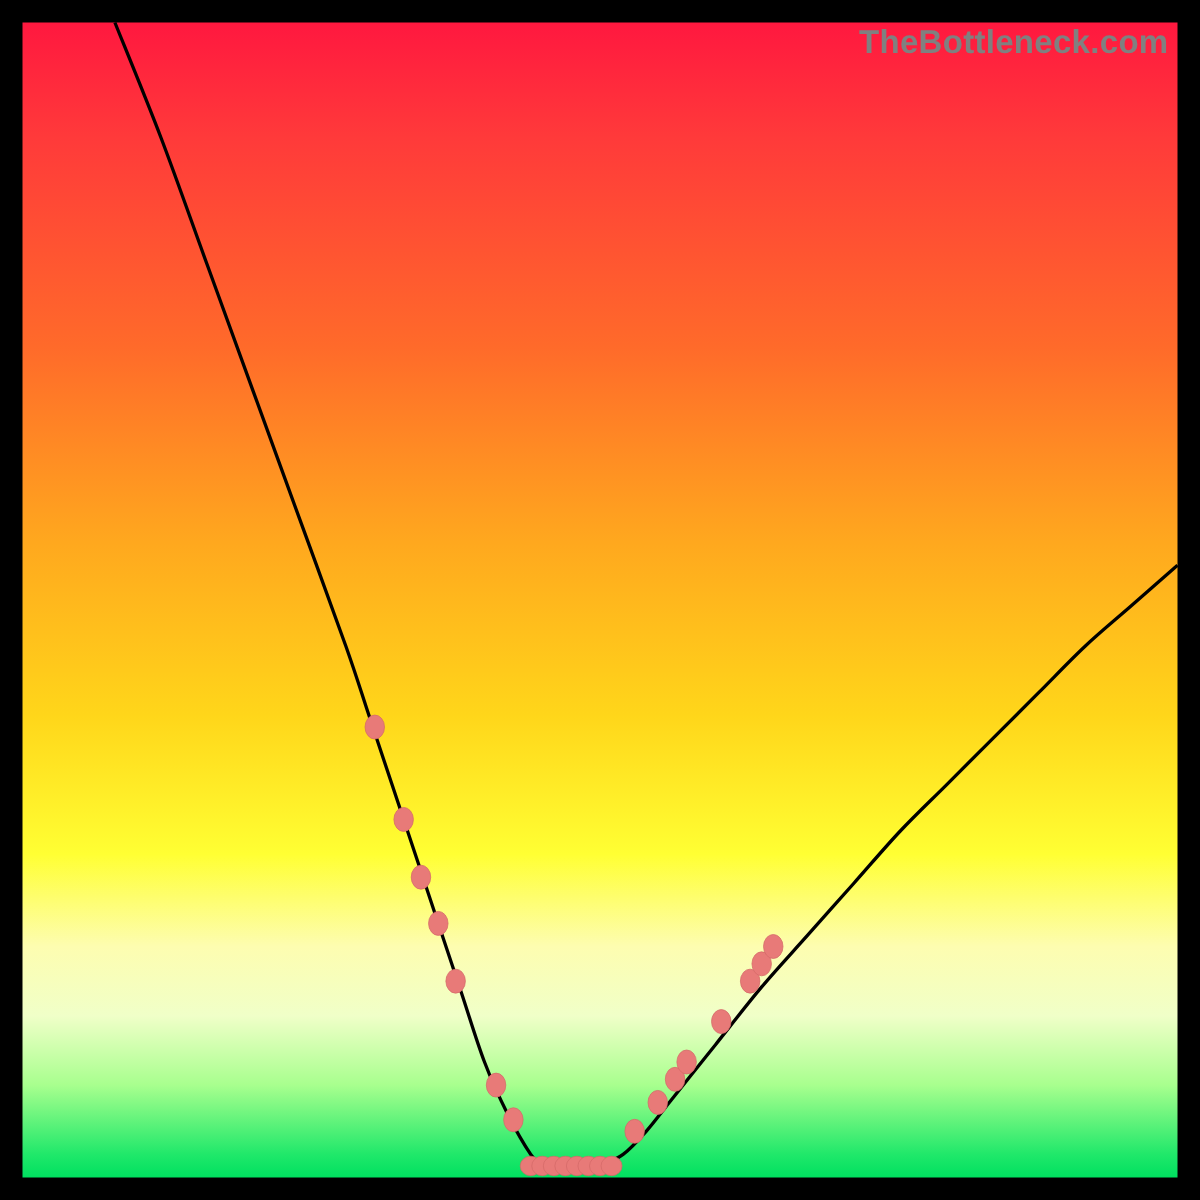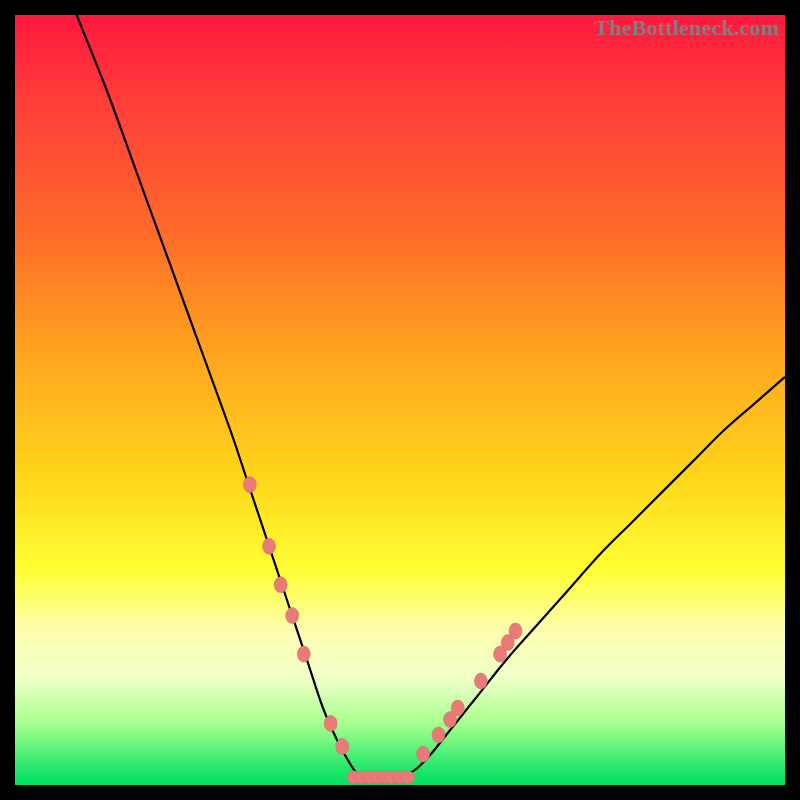--- a/index.html
+++ b/index.html
@@ -29,21 +29,20 @@
       #ff6a2a 28%,
       #ffa81e 45%,
       #ffd61a 60%,
       #ffff33 72%,
       #fdfdb0 80%,
       #f0ffc8 86%,
       #a8ff8e 92%,
       #20e86a 98%,
       #00e060 100%
     );
-    font-family: Liberation Serif, serif;
   }
   .watermark {
     position: absolute;
     top: 0px;
     right: 6px;
     font-size: 22px;
     font-weight: 600;
     color: #808080;
     letter-spacing: 0.2px;
     user-select: none;

